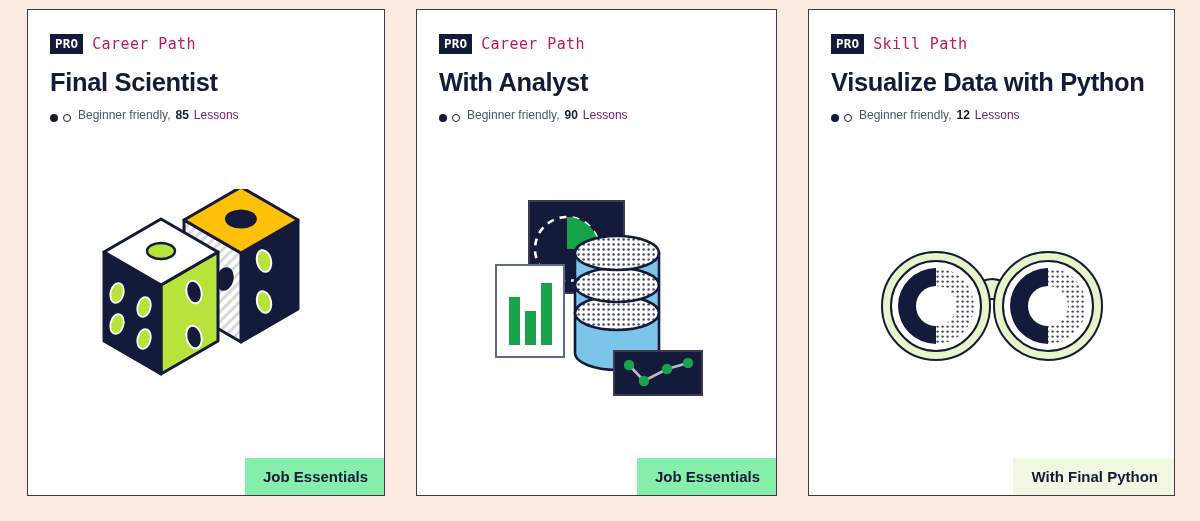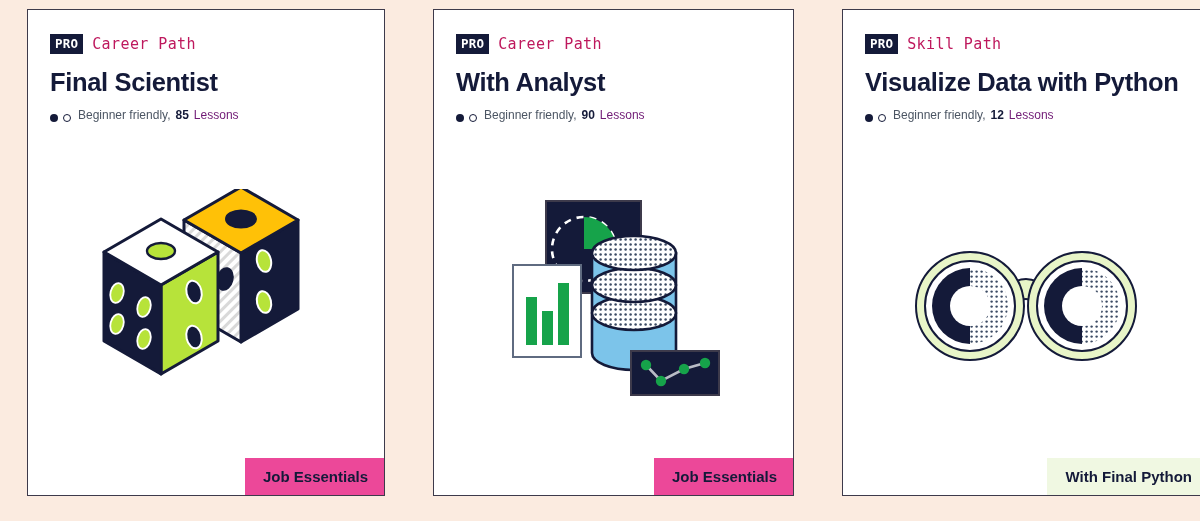--- a/index.html
+++ b/index.html
@@ -15,21 +15,21 @@
     font-family: "Liberation Sans", sans-serif;
     -webkit-font-smoothing: antialiased;
   }
 
   .board {
     width: 1200px;
     height: 521px;
     display: flex;
     align-items: flex-start;
     padding: 9px 21px 26px 27px;
-    gap: 48px;
+    gap: 31px;
   }
 
   .card {
     background: #ffffff;
     border: 1.6px solid #3d3a4b;
     height: 487px;
     position: relative;
     display: flex;
     flex-direction: column;
     flex: 0 0 auto;
@@ -127,21 +127,21 @@
     position: absolute;
     right: 0;
     bottom: 0;
     font-size: 15px;
     font-weight: 700;
     color: #141a39;
     padding: 11px 16px 11px 18px;
     line-height: 1;
     white-space: nowrap;
   }
-  .badge-pink  { background: #ec4899; text-align: right; }
+  .badge-pink  { background: #86efac; text-align: right; }
   .badge-green { background: #f0f8e2; }
 </style>
 </head>
 <body>
 
 <div class="board">
 
   <div class="card card-1">
     <div class="card-head">
       <div class="eyebrow">

